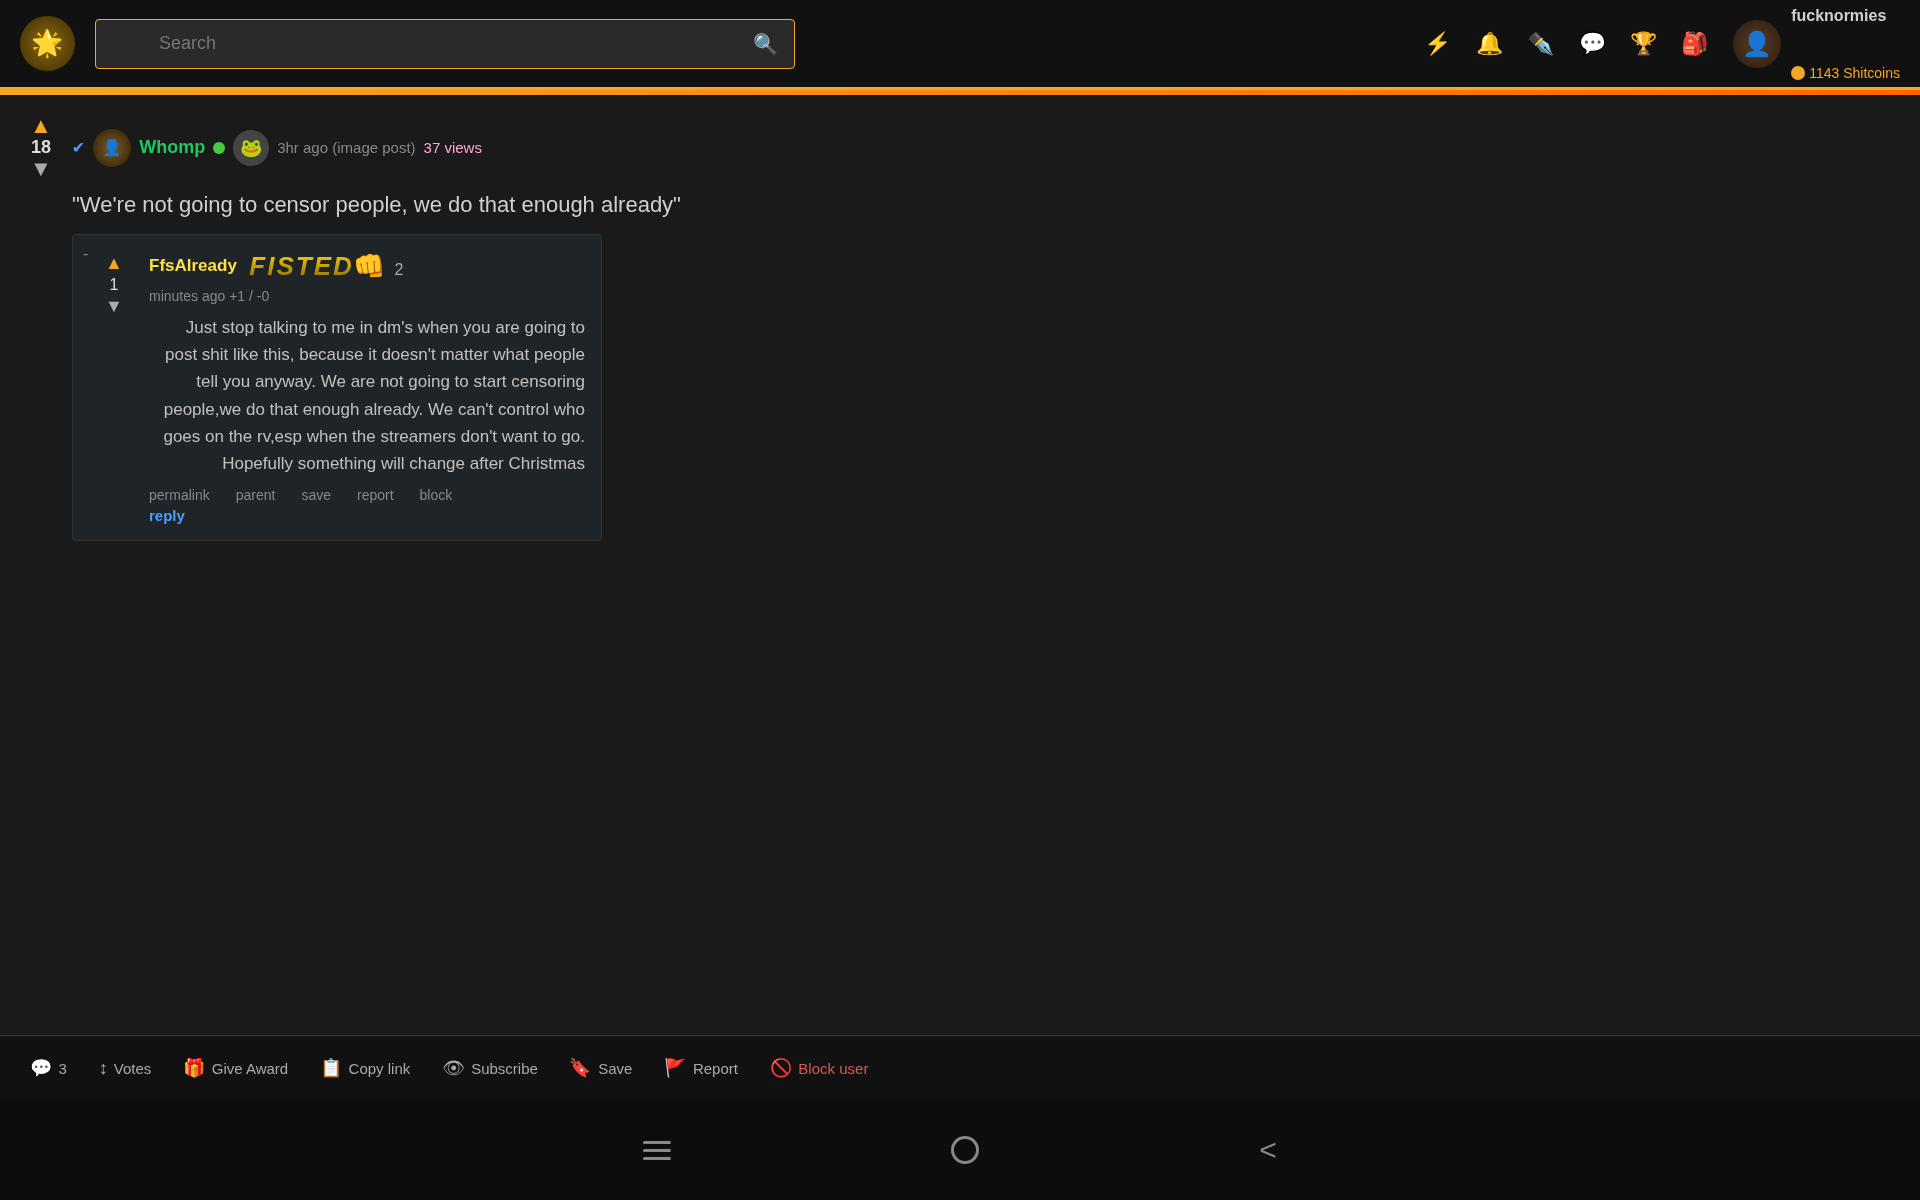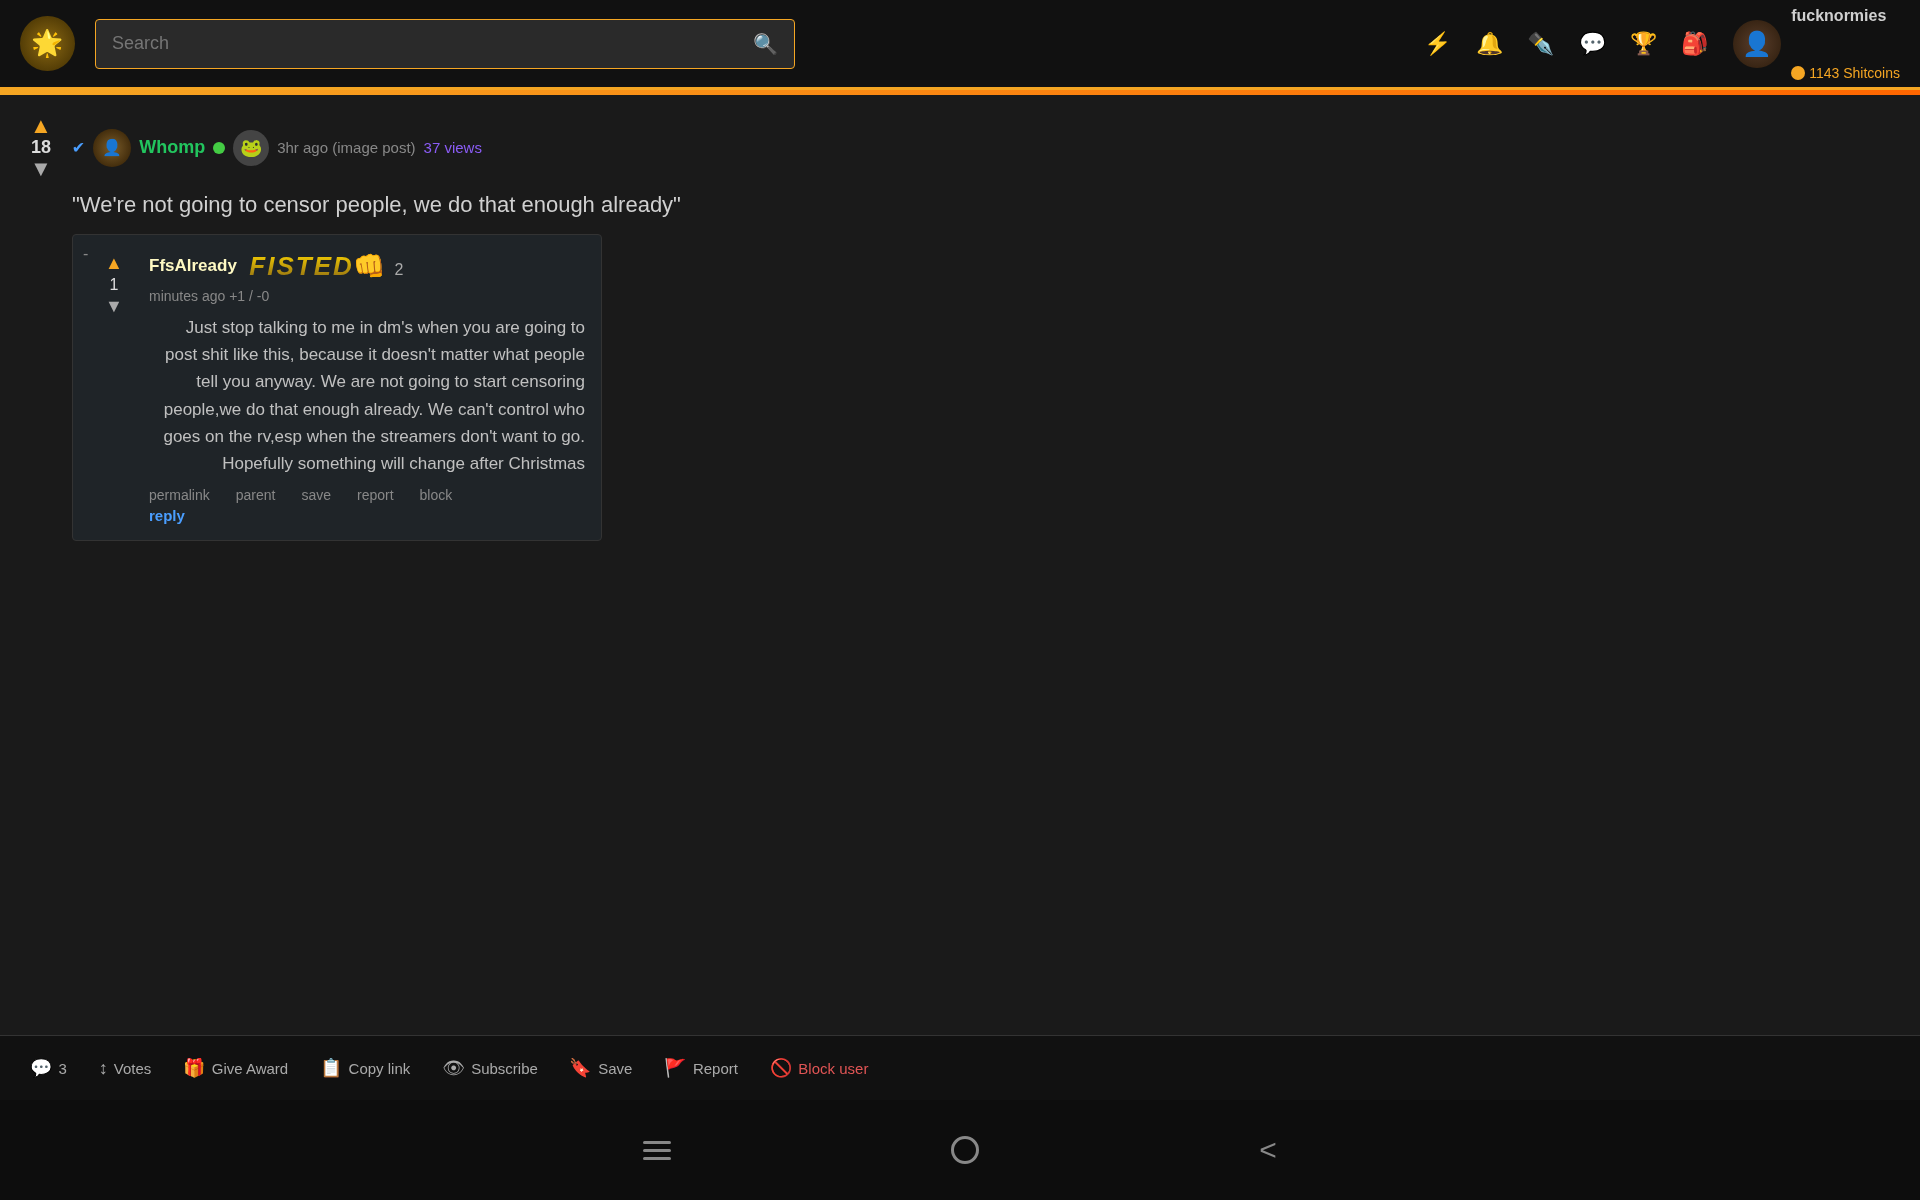--- a/index.html
+++ b/index.html
@@ -34,20 +34,21 @@
     }
     .search-bar {
       flex: 0 0 700px;
       display: flex;
       align-items: center;
       background: #2a2a2a;
       border: 1px solid #f5a623;
       border-radius: 4px;
       overflow: hidden;
       height: 50px;
+      padding-left: 47px;
     }
     .search-bar input {
       background: transparent;
       border: none;
       outline: none;
       color: #ccc;
       font-size: 18px;
       padding: 0 16px;
       flex: 1;
     }
@@ -177,21 +178,21 @@
       border-radius: 50%;
       background: #444;
       display: flex; align-items: center; justify-content: center;
       font-size: 18px;
     }
     .post-time {
       color: #888;
       font-size: 15px;
     }
     .views {
-      color: #8b5cf6;
+      color: #f9a8d4;
       font-size: 15px;
     }
 
     .post-title {
       color: #d0d0d0;
       font-size: 22px;
       margin-bottom: 16px;
       margin-left: 42px;
     }
 
@@ -233,21 +234,21 @@
     .comment-vote-count {
       font-size: 16px;
       color: #ddd;
     }
 
     .comment-content {
       margin-left: 60px;
     }
 
     .comment-author {
-      color: #fef9c3;
+      color: #fde047;
       font-size: 17px;
       font-weight: bold;
       margin-bottom: 6px;
       cursor: pointer;
       display: inline;
     }
 
     .fisted-badge {
       display: inline-block;
       margin-left: 8px;

